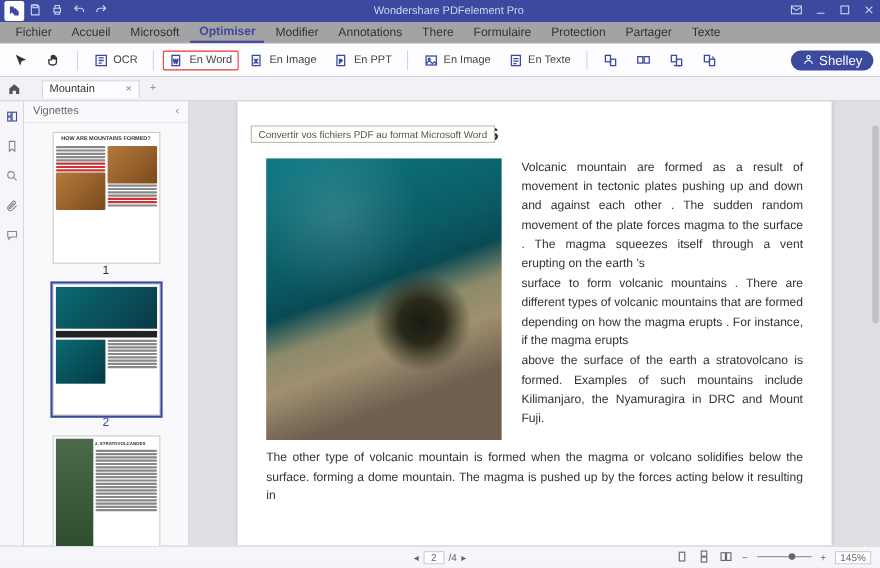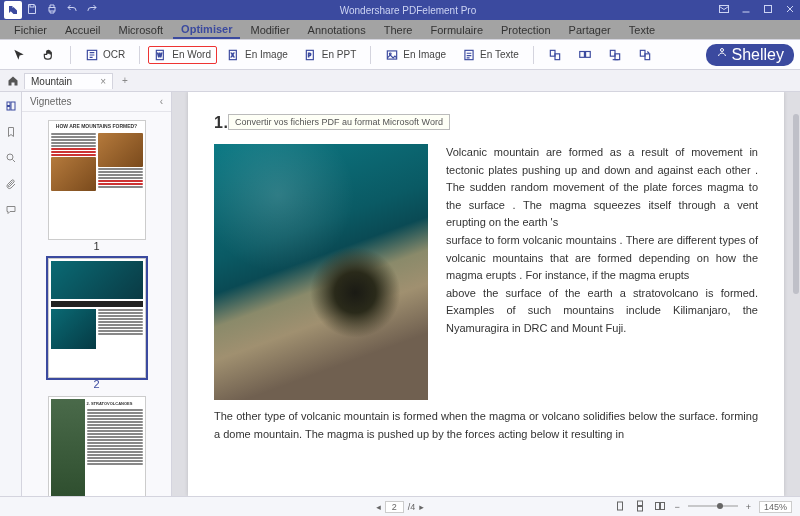--- a/index.html
+++ b/index.html
@@ -11,24 +11,24 @@
 .titlebar .title{flex:1;text-align:center;font-size:10px;color:#cdd4f3}
 .titlebar .winbtns{display:flex;gap:10px;align-items:center;font-size:11px}
 .menubar{height:20px;background:#a3a3a3;display:flex;align-items:center;padding:0 6px;gap:2px;font-size:11px;border-bottom:1px solid #d4d4de}
 .menubar .mitem{padding:2px 8px;cursor:default}
 .menubar .mitem.active{color:#3b4a9f;border-bottom:2px solid #3b4a9f;font-weight:600}
 .toolbar{height:30px;background:#fdfdff;display:flex;align-items:center;padding:0 6px;gap:4px;border-bottom:1px solid #d4d4de;position:relative}
 .tbtn{display:flex;align-items:center;gap:4px;padding:2px 6px;font-size:10px;color:#444;border-radius:2px}
 .tbtn.highlight{border:1.5px solid #e33;padding:1px 5px}
 .tbtn svg{width:14px;height:14px}
 .sep{width:1px;height:18px;background:#d4d4de;margin:0 4px}
-.userpill{margin-left:auto;background:#3b4a9f;color:#fff;border-radius:10px;padding:2px 10px;font-size:16px;display:flex;align-items:flex-start;gap:4px}
+.userpill{margin-left:auto;background:#3b4a9f;color:#fff;border-radius:10px;padding:2px 10px;font-size:12px;display:flex;align-items:flex-start;gap:4px}
 .tabstrip{height:22px;background:#f1f1f6;display:flex;align-items:center;padding:0 4px;border-bottom:1px solid #d4d4de;font-size:10px;position:relative}
 .tabstrip .home{width:18px;height:18px;display:flex;align-items:center;justify-content:center}
-.tabstrip .doctab{display:flex;align-items:center;gap:28px;padding:2px 6px;background:#fdfdff;border:1px solid #d4d4de;border-bottom:none;margin-left:2px}
+.tabstrip .doctab{display:flex;align-items:center;gap:28px;padding:2px 6px;background:#fdfdff;border:1px solid #d4d4de;border-bottom:none;margin-left:16px}
 .tabstrip .add{width:16px;height:16px;display:flex;align-items:center;justify-content:center;margin-left:4px;color:#888}
 .tooltip{position:absolute;top:44px;left:228px;background:#fefff6;border:1px solid #bbb;padding:2px 6px;font-size:9px;color:#555;z-index:10}
 .main{display:flex;height:404px}
 .leftrail{width:22px;background:#f5f6fa;border-right:1px solid #d4d4de;display:flex;flex-direction:column;align-items:center;gap:12px;padding-top:8px}
 .leftrail svg{width:12px;height:12px;stroke:#888;fill:none}
 .leftrail .active svg{stroke:#3b4a9f}
 .thumbs{width:150px;background:#f9f9fc;border-right:1px solid #d4d4de;display:flex;flex-direction:column}
 .thumbs .hdr{padding:4px 8px;font-size:10px;color:#666;border-bottom:1px solid #e4e4ea;display:flex;justify-content:space-between;align-items:center}
 .thumbs .list{flex:1;overflow:auto;padding:8px 0;display:flex;flex-direction:column;align-items:center;gap:6px}
 .thumb{width:98px;height:120px;background:#fff;border:1px solid #ccc;position:relative;overflow:hidden}
@@ -43,21 +43,21 @@
 .thumb.p2 .hero{height:38px;background:linear-gradient(135deg,#0a6a74,#0a3a44);margin:2px}
 .thumb.p2 .bar{height:6px;background:#222;margin:0 2px}
 .thumb.p2 .row{display:flex;gap:2px;padding:2px}
 .thumb.p2 .row .pic{flex:1;height:40px;background:linear-gradient(135deg,#0a6a74,#053a44)}
 .thumb.p2 .row .txt{flex:1;display:flex;flex-direction:column;gap:1px}
 .thumb.p3 .row{display:flex;gap:2px;padding:2px;height:100%}
 .thumb.p3 .pic{width:34px;background:linear-gradient(#4a6a4a,#2a4a2a)}
 .thumb.p3 .txt{flex:1;display:flex;flex-direction:column;gap:1px;padding-top:2px}
 .thumb.p3 .tt{font-size:4px;font-weight:700;margin-bottom:2px}
 .content{flex:1;background:#dedee3;position:relative;overflow:hidden;display:flex;justify-content:center}
-.page{width:596px;background:#fff;margin-top:0;padding:22px 26px 0 26px;box-shadow:0 0 4px rgba(0,0,0,.15)}
+.page{width:540px;background:#fff;margin-top:0;padding:22px 26px 0 26px;box-shadow:0 0 4px rgba(0,0,0,.15)}
 .page h1{font-size:16px;font-weight:800;letter-spacing:.5px;margin-bottom:12px}
 .article{display:flex;gap:18px}
 .photo{width:214px;height:256px;background:linear-gradient(160deg,#0d7a85 0%,#0a5a64 35%,#0a4a54 45%,#8a8a6a 55%,#a09070 65%,#706050 80%);flex-shrink:0;position:relative;overflow:hidden}
 .photo::after{content:"";position:absolute;inset:0;background:radial-gradient(circle at 66% 58%,#1a1a14 0%,#2a2a1a 10%,transparent 22%),radial-gradient(circle at 30% 20%,rgba(255,255,255,.15),transparent 30%)}
 .text{flex:1;font-size:11px;line-height:1.6;text-align:justify;color:#333}
 .wide{font-size:11px;line-height:1.6;text-align:justify;color:#333;margin-top:8px}
 .scrollbar{position:absolute;right:1px;top:22px;width:6px;height:180px;background:#bfc0c8;border-radius:3px}
 .statusbar{height:20px;background:#f5f6fa;border-top:1px solid #d4d4de;display:flex;align-items:center;justify-content:center;gap:10px;font-size:9px;color:#666;position:relative}
 .statusbar .pager{display:flex;align-items:center;gap:4px}
 .statusbar .right{position:absolute;right:8px;display:flex;gap:8px;align-items:center}

